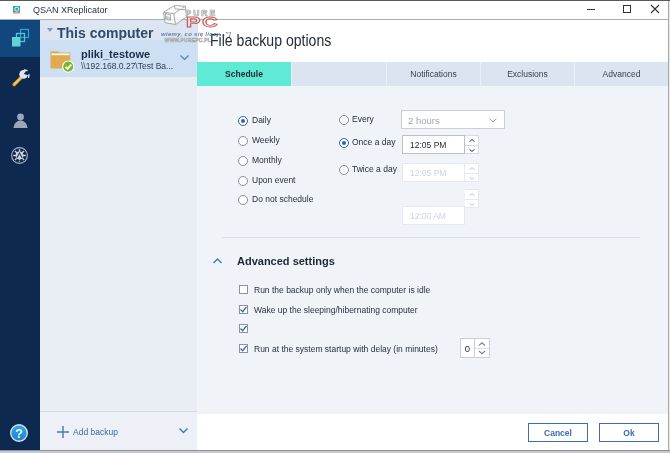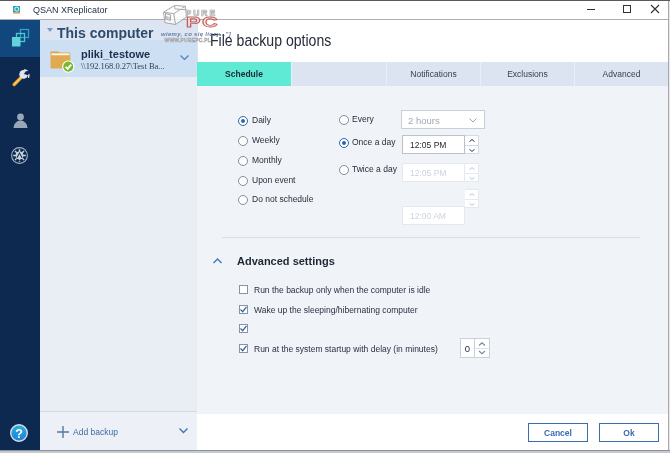--- a/index.html
+++ b/index.html
@@ -119,21 +119,21 @@
   </div>
   <div class="abs" id="item"></div>
   <svg class="abs" style="left:50px; top:49px;" width="25" height="25" viewBox="0 0 25 25">
     <path d="M0.5 3.5 a1 1 0 0 1 1 -1 l7 0 1.5 2 0 1 -9.5 0z" fill="#d8a23f"></path>
     <rect x="0.5" y="3.6" width="19.8" height="16" rx="1" fill="#e0ab50"></rect>
     <rect x="1.4" y="4.4" width="18" height="1.8" fill="#fbf9f4"></rect>
     <circle cx="18.3" cy="17.6" r="5.6" fill="#78b82d" stroke="#fff" stroke-width="1.1"></circle>
     <path d="M15.6 17.8 L17.7 19.9 L21.2 15.7" fill="none" stroke="#fff" stroke-width="1.9"></path>
   </svg>
   <div class="abs" style="left:81px; top:48px; font-size:11px; font-weight:bold; color:#1b2f4d;">pliki_testowe</div>
-  <div class="abs" style="left:81px; top:61px; font-size:8.5px; color:#33415a;font-family:Liberation Serif, serif;">\\192.168.0.27\Test Ba...</div>
+  <div class="abs" style="left:81px; top:61px; font-size:8.5px; color:#33415a;">\\192.168.0.27\Test Ba...</div>
   <svg class="abs" style="left:180px; top:55px;" width="9" height="6">
       <path d="M0.5 0.5 L4.5 4.5 L8.5 0.5" fill="none" stroke="#4a7fc0" stroke-width="1.2"></path>
     </svg>
   <div class="abs" id="addrow"></div>
   <svg class="abs" style="left:57px; top:426px;" width="12" height="12">
       <path d="M6 0 V12 M0 6 H12" stroke="#5578a8" stroke-width="1.4"></path>
     </svg>
   <div class="abs" style="left:73px; top:427px; font-size:8.5px; color:#3a6ca5;">Add backup</div>
   <svg class="abs" style="left:179px; top:428px;" width="9" height="6">
       <path d="M0.5 0.5 L4.5 4.5 L8.5 0.5" fill="none" stroke="#3d7ab8" stroke-width="1.4"></path>
@@ -159,21 +159,21 @@
     <div class="rlabel" style="left:252px; top:135px;">Weekly</div>
   <div class="radio" style="left:238px; top:156px;"></div>
     <div class="rlabel" style="left:252px; top:155px;">Monthly</div>
   <div class="radio" style="left:238px; top:176px;"></div>
     <div class="rlabel" style="left:252px; top:175px;">Upon event</div>
   <div class="radio" style="left:238px; top:195px;"></div>
     <div class="rlabel" style="left:252px; top:194px;">Do not schedule</div>
 
   <div class="radio" style="left:339px; top:115px;"></div>
     <div class="rlabel" style="left:352px; top:114px;">Every</div>
-  <div class="abs" style="left:401px; top:110px; width:84px; height:19px; background:#fff; border:1px solid #c8cfd8;">
+  <div class="abs" style="left:401px; top:110px; width:104px; height:19px; background:#fff; border:1px solid #c8cfd8;">
     <span style="position:absolute; left:6px; top:4px; font-size:9.5px; color:#a0a8b2;">2 hours</span>
     <svg style="position:absolute; right:7px; top:7px;" width="8" height="5">
         <path d="M0.5 0.5 L4 4 L7.5 0.5" fill="none" stroke="#9aa4b0" stroke-width="1"></path>
       </svg>
   </div>
   <div class="radio sel" style="left:339px; top:138px;"></div>
     <div class="rlabel" style="left:352px; top:137px;">Once a day</div>
   <div class="field" style="left:402px; top:135px; color:#1c242e;">12:05 PM</div>
   <div class="spin" style="left:465px; top:135px;">
     <svg width="14" height="19">

